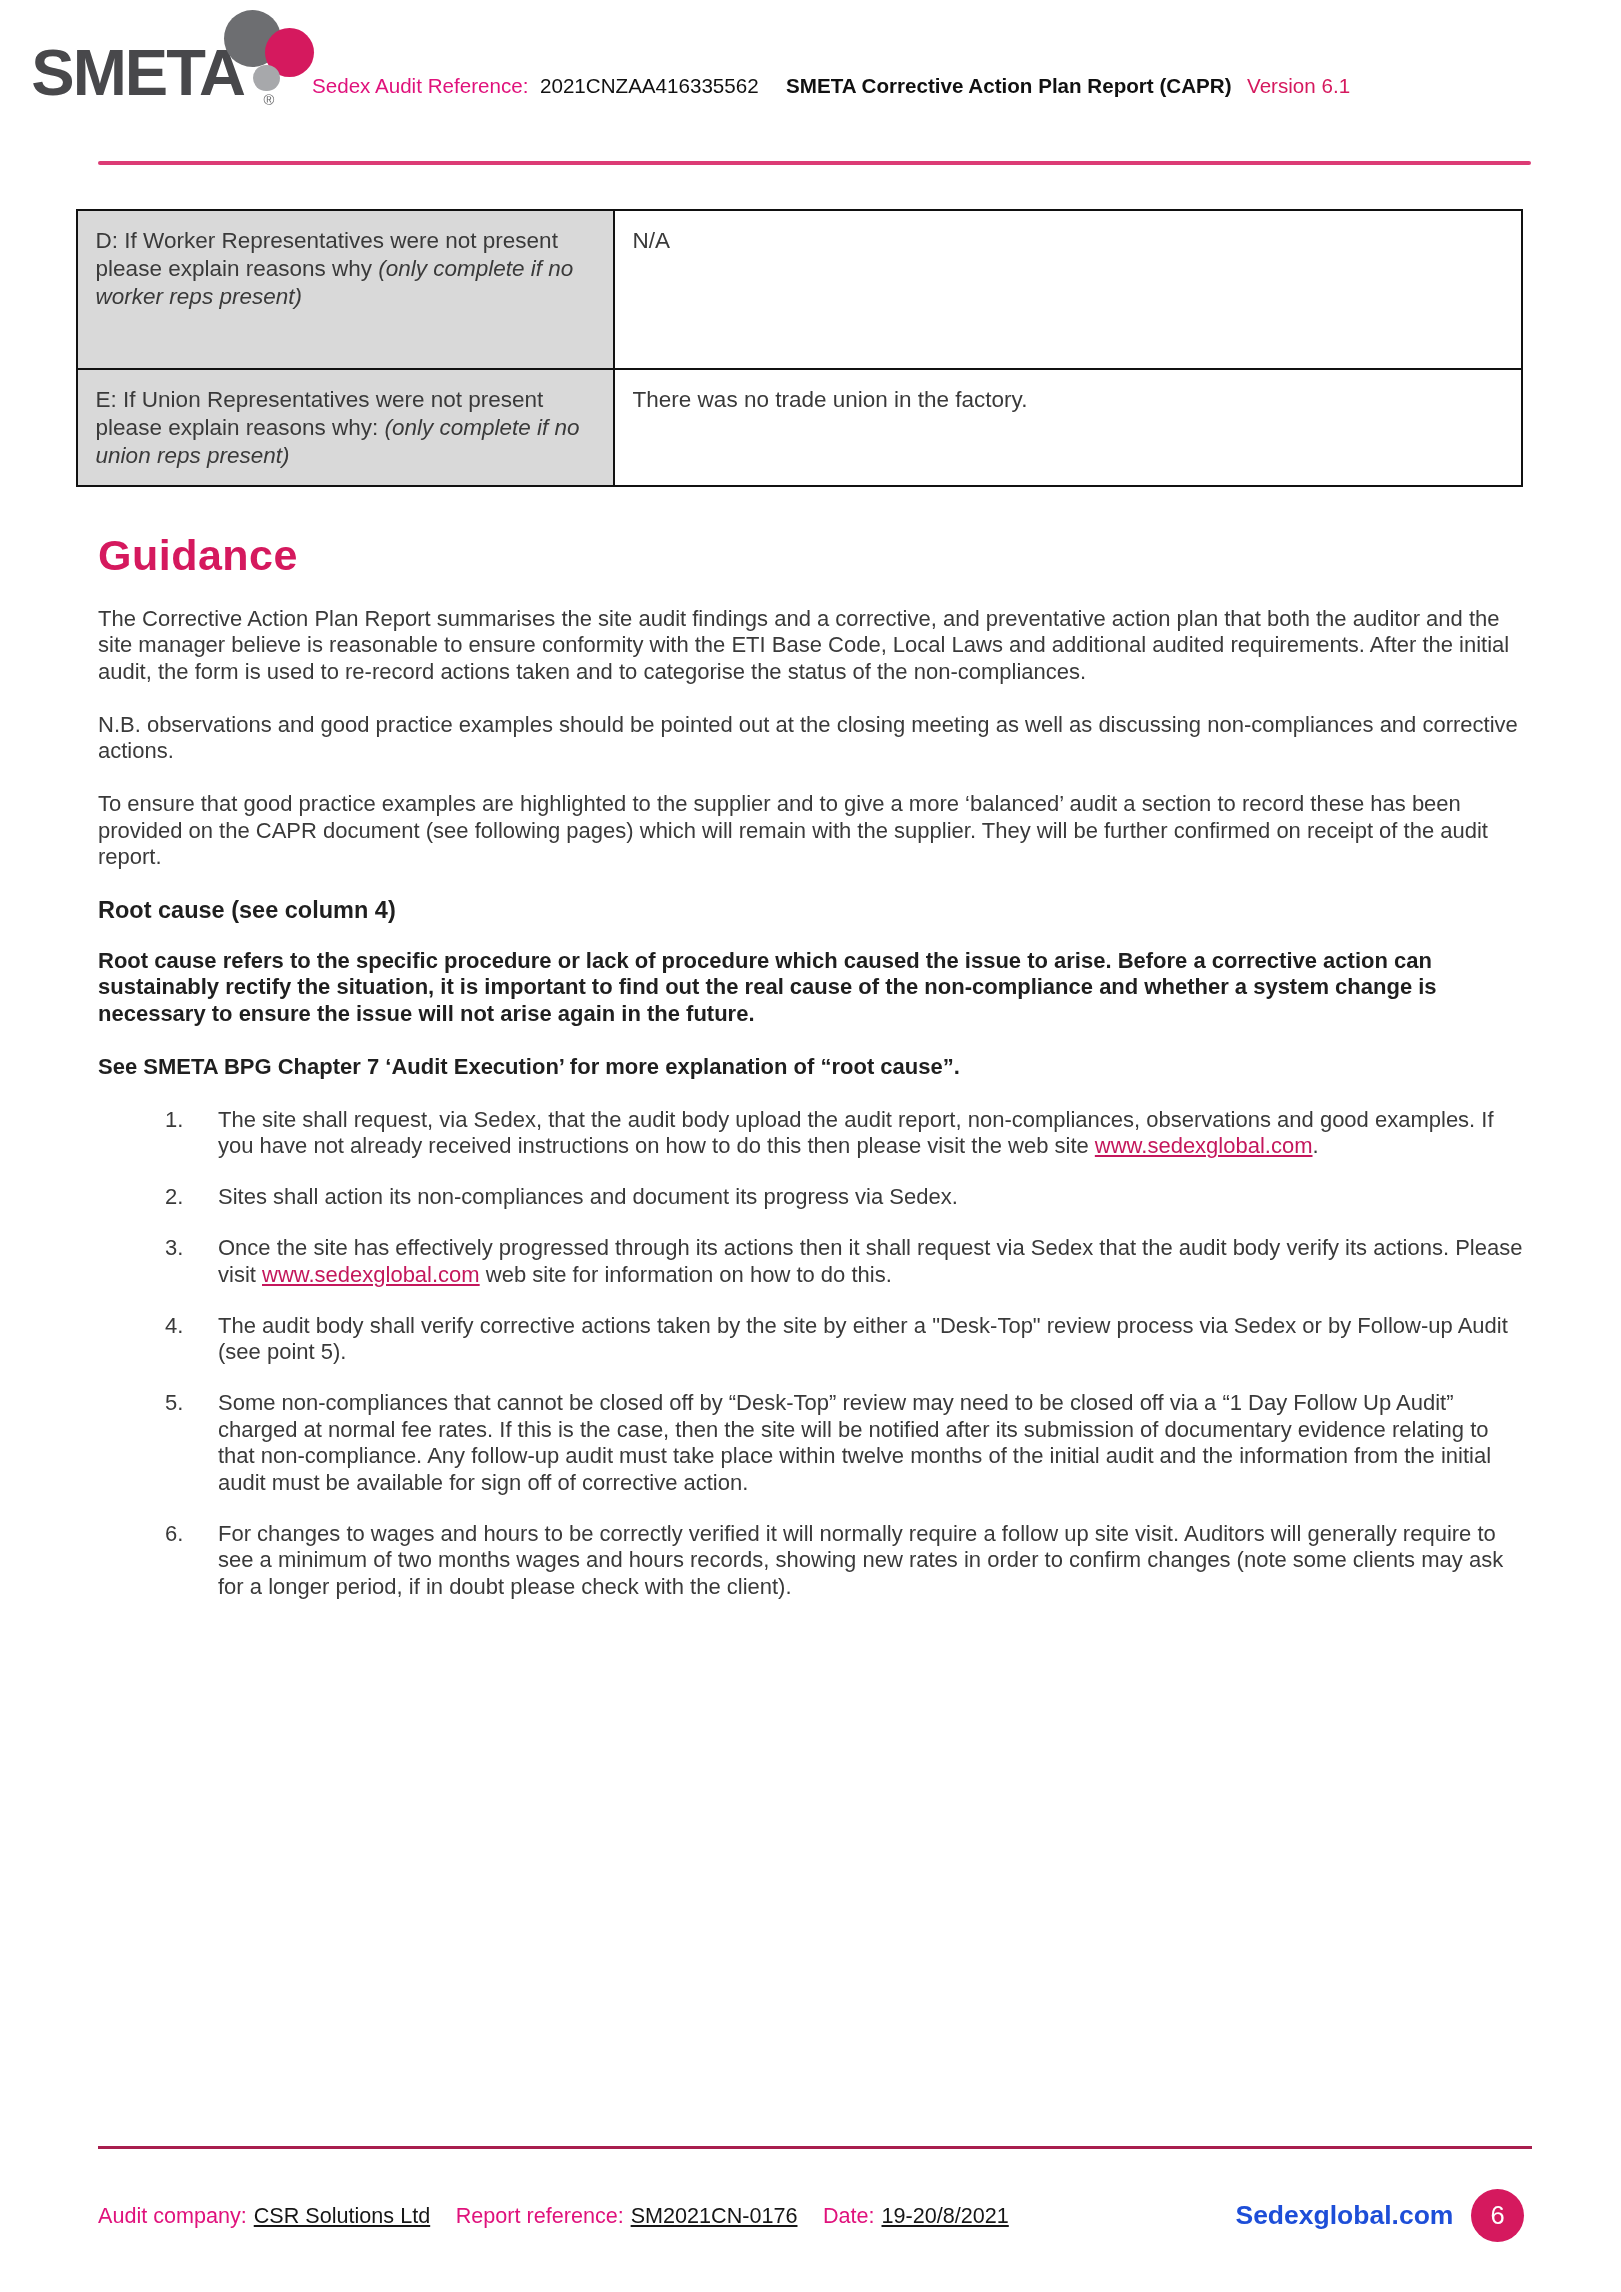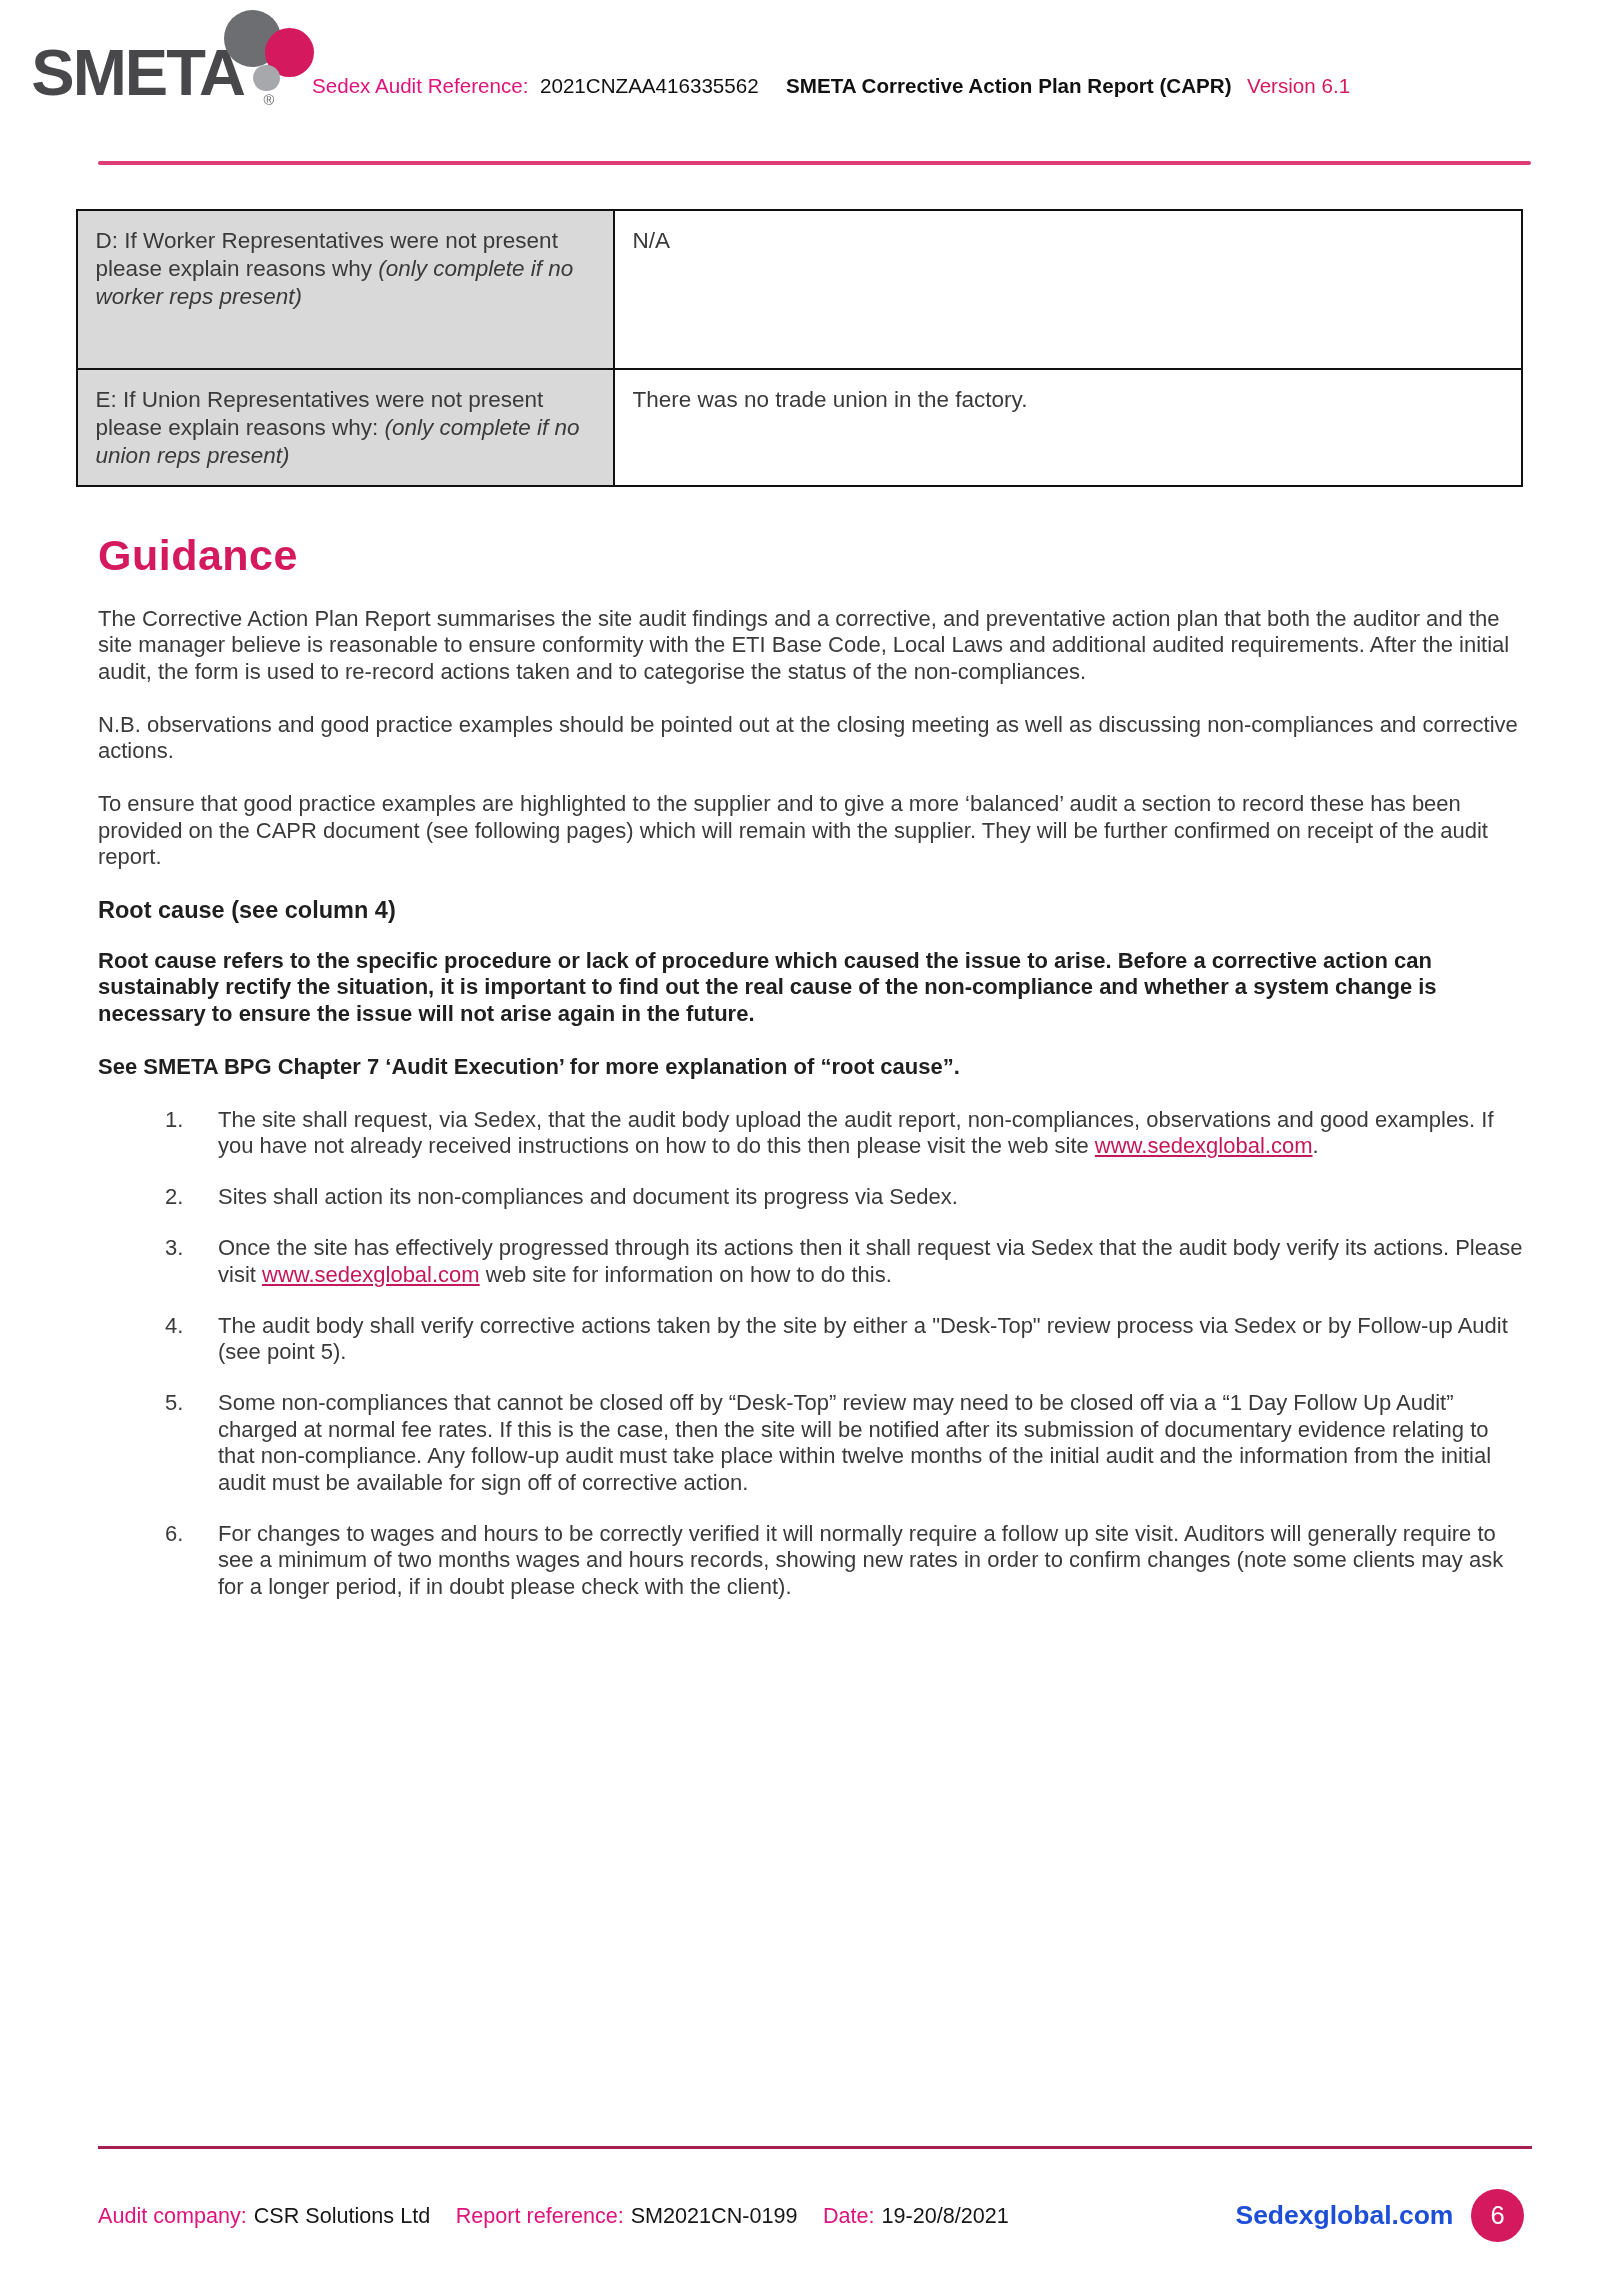--- a/index.html
+++ b/index.html
@@ -82,21 +82,21 @@
     position:absolute; top:2146px; left:98px; width:1434px; height:2.9px;
     background:#a81e4e;
   }
   .footer-row {
     position:absolute; top:2188px; left:98px; right:97px; height:55px;
     display:flex; align-items:center;
     font-size:21.6px;
   }
   .footer-meta { display:flex; align-items:center; white-space:nowrap; }
   .footer-meta .f-label { color:#e0127c; }
-  .footer-meta .f-value { color:#161616; margin-left:6.9px; margin-right:25.5px; }
+  .footer-meta .f-value { color:#161616; margin-left:6.9px; margin-right:25.5px;text-decoration:underline; }
   .footer-brand {
     margin-left:auto;
     font-size:26.5px; font-weight:bold; color:#1d4ed8;
   }
   .page-badge {
     flex:none; margin-left:17.6px;
     width:53px; height:53px; border-radius:50%;
     background:#d5195e; color:#ffffff;
     display:flex; align-items:center; justify-content:center;
     font-size:25.5px;
@@ -184,21 +184,21 @@
     </div>
   </div>
 
   <div class="footer-rule"></div>
 
   <div class="footer-row">
     <div class="footer-meta">
       <span class="f-label">Audit company:</span>
       <span class="f-value">CSR Solutions Ltd</span>
       <span class="f-label">Report reference:</span>
-      <span class="f-value">SM2021CN-0199</span>
+      <span class="f-value">SM2021CN-0176</span>
       <span class="f-label">Date:</span>
       <span class="f-value">19-20/8/2021</span>
     </div>
     <span class="footer-brand">Sedexglobal.com</span>
     <span class="page-badge">6</span>
   </div>
 
 </div>
 
 

